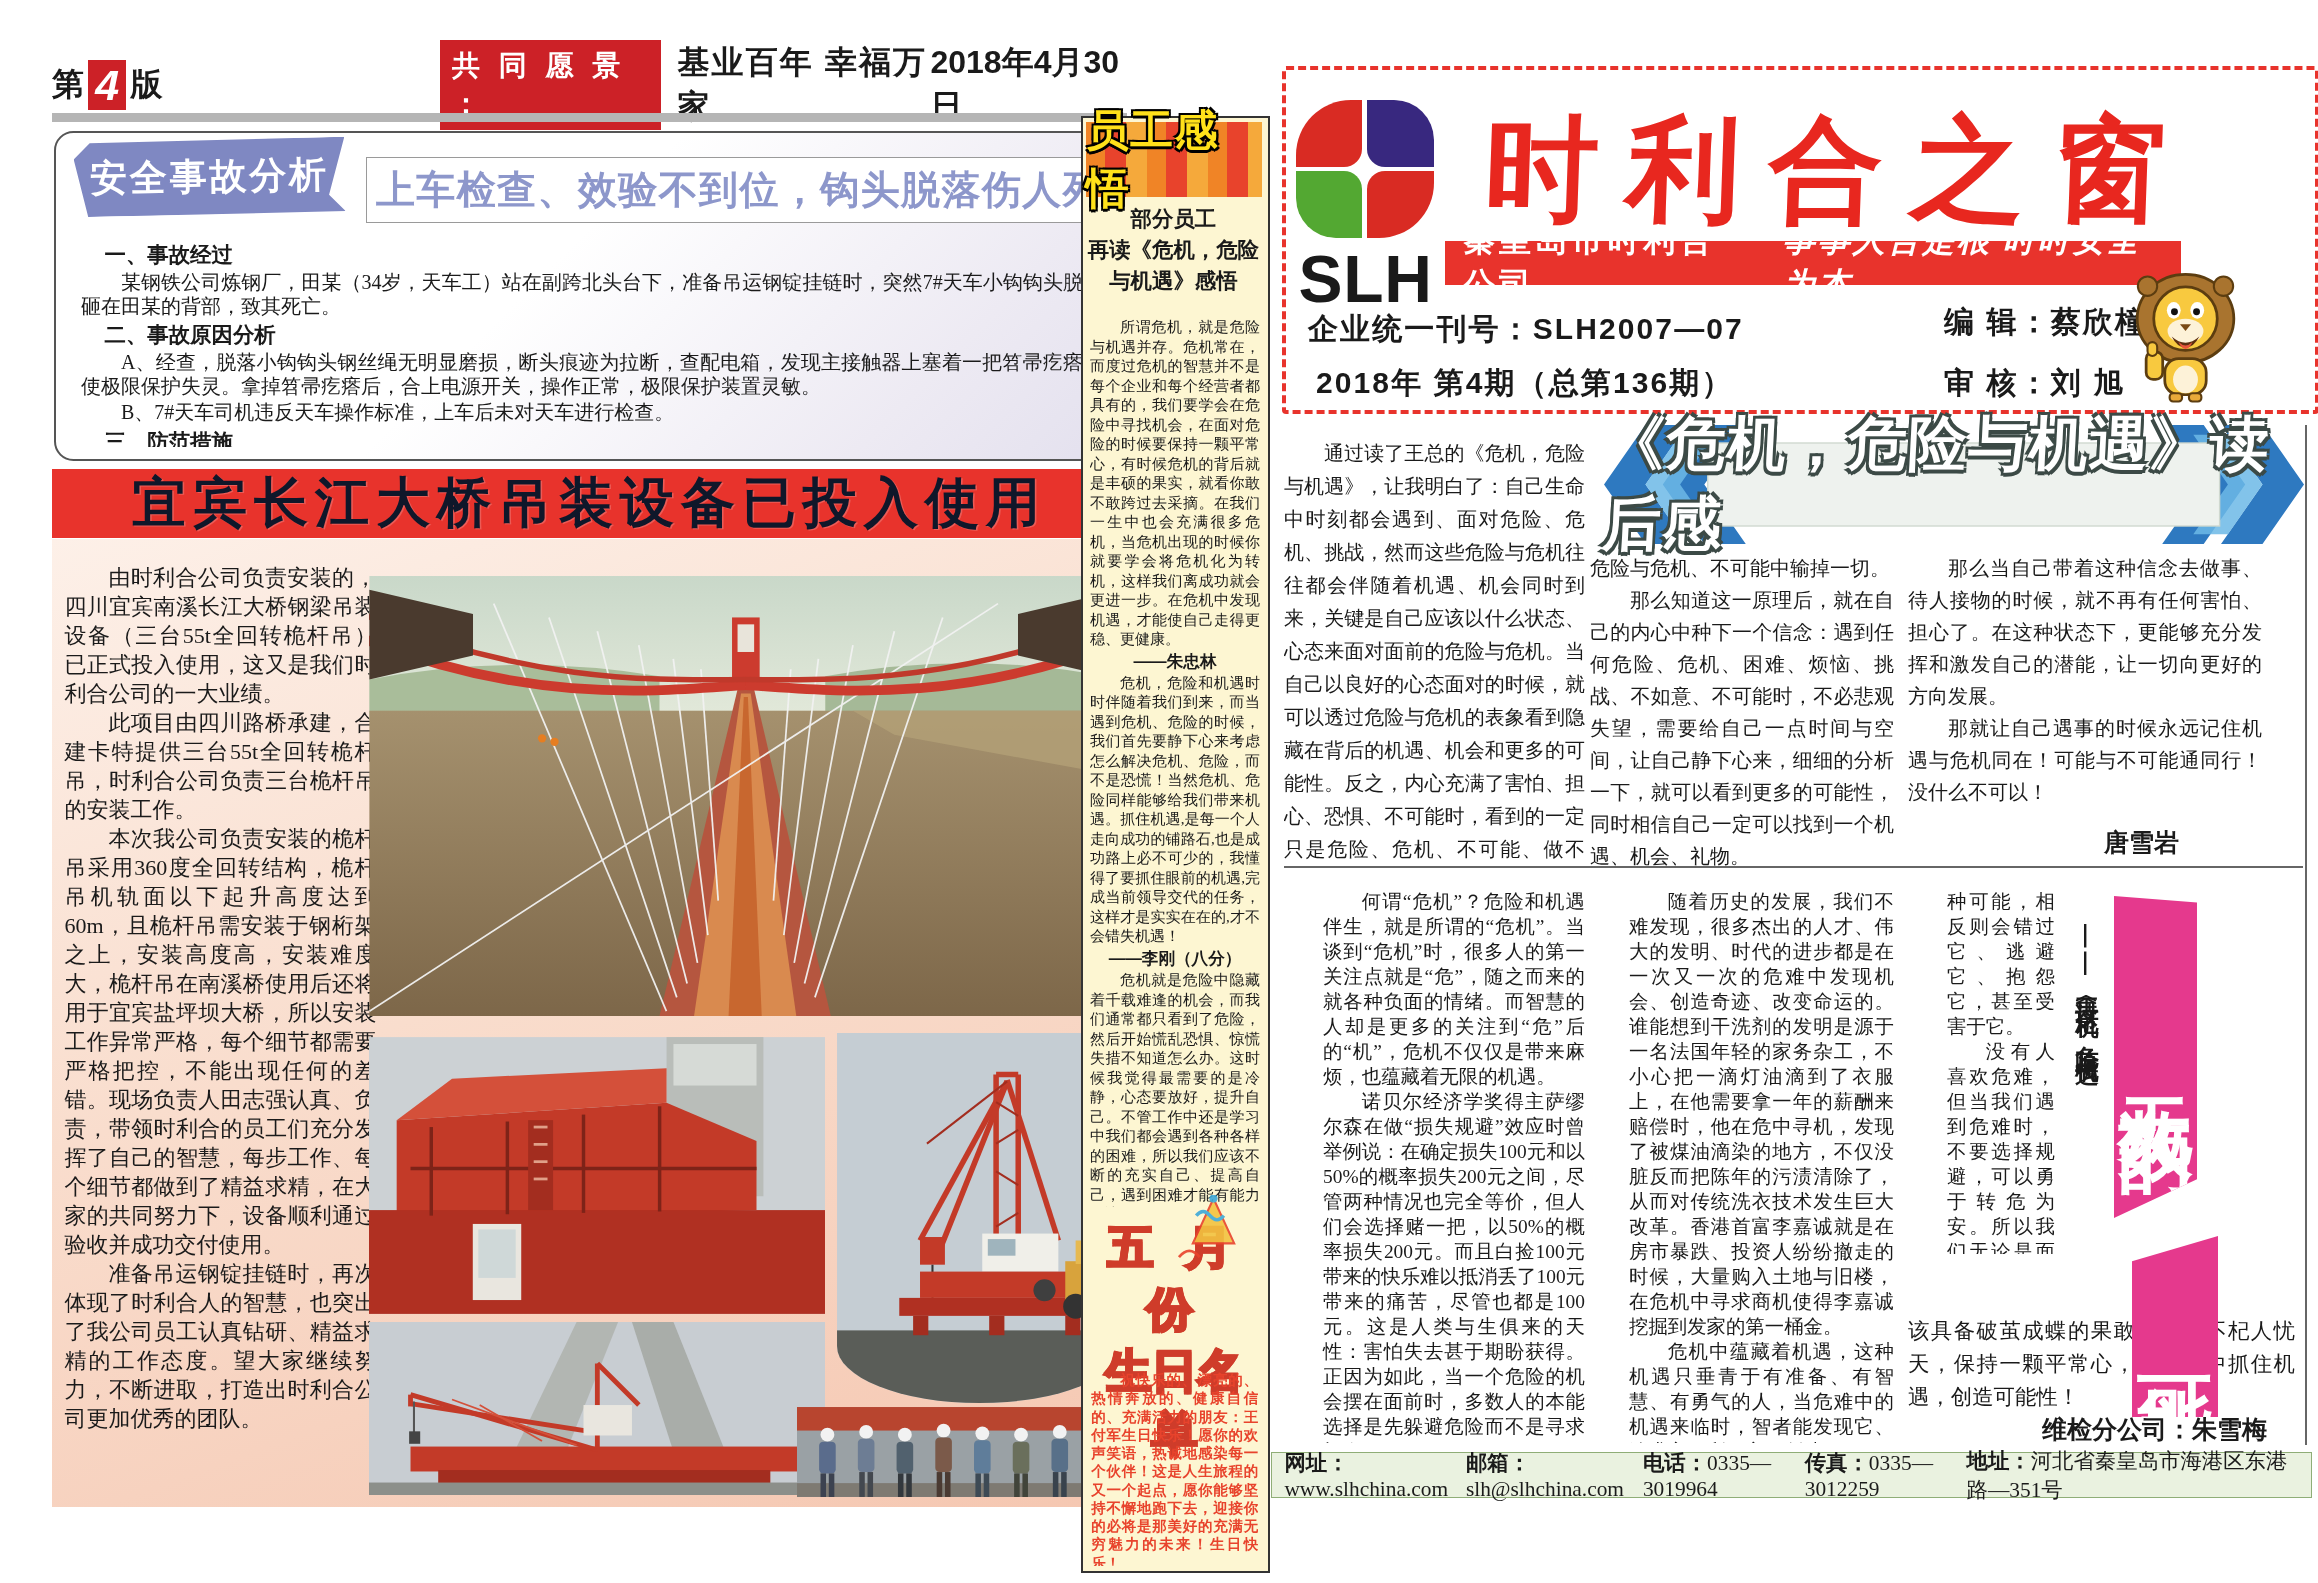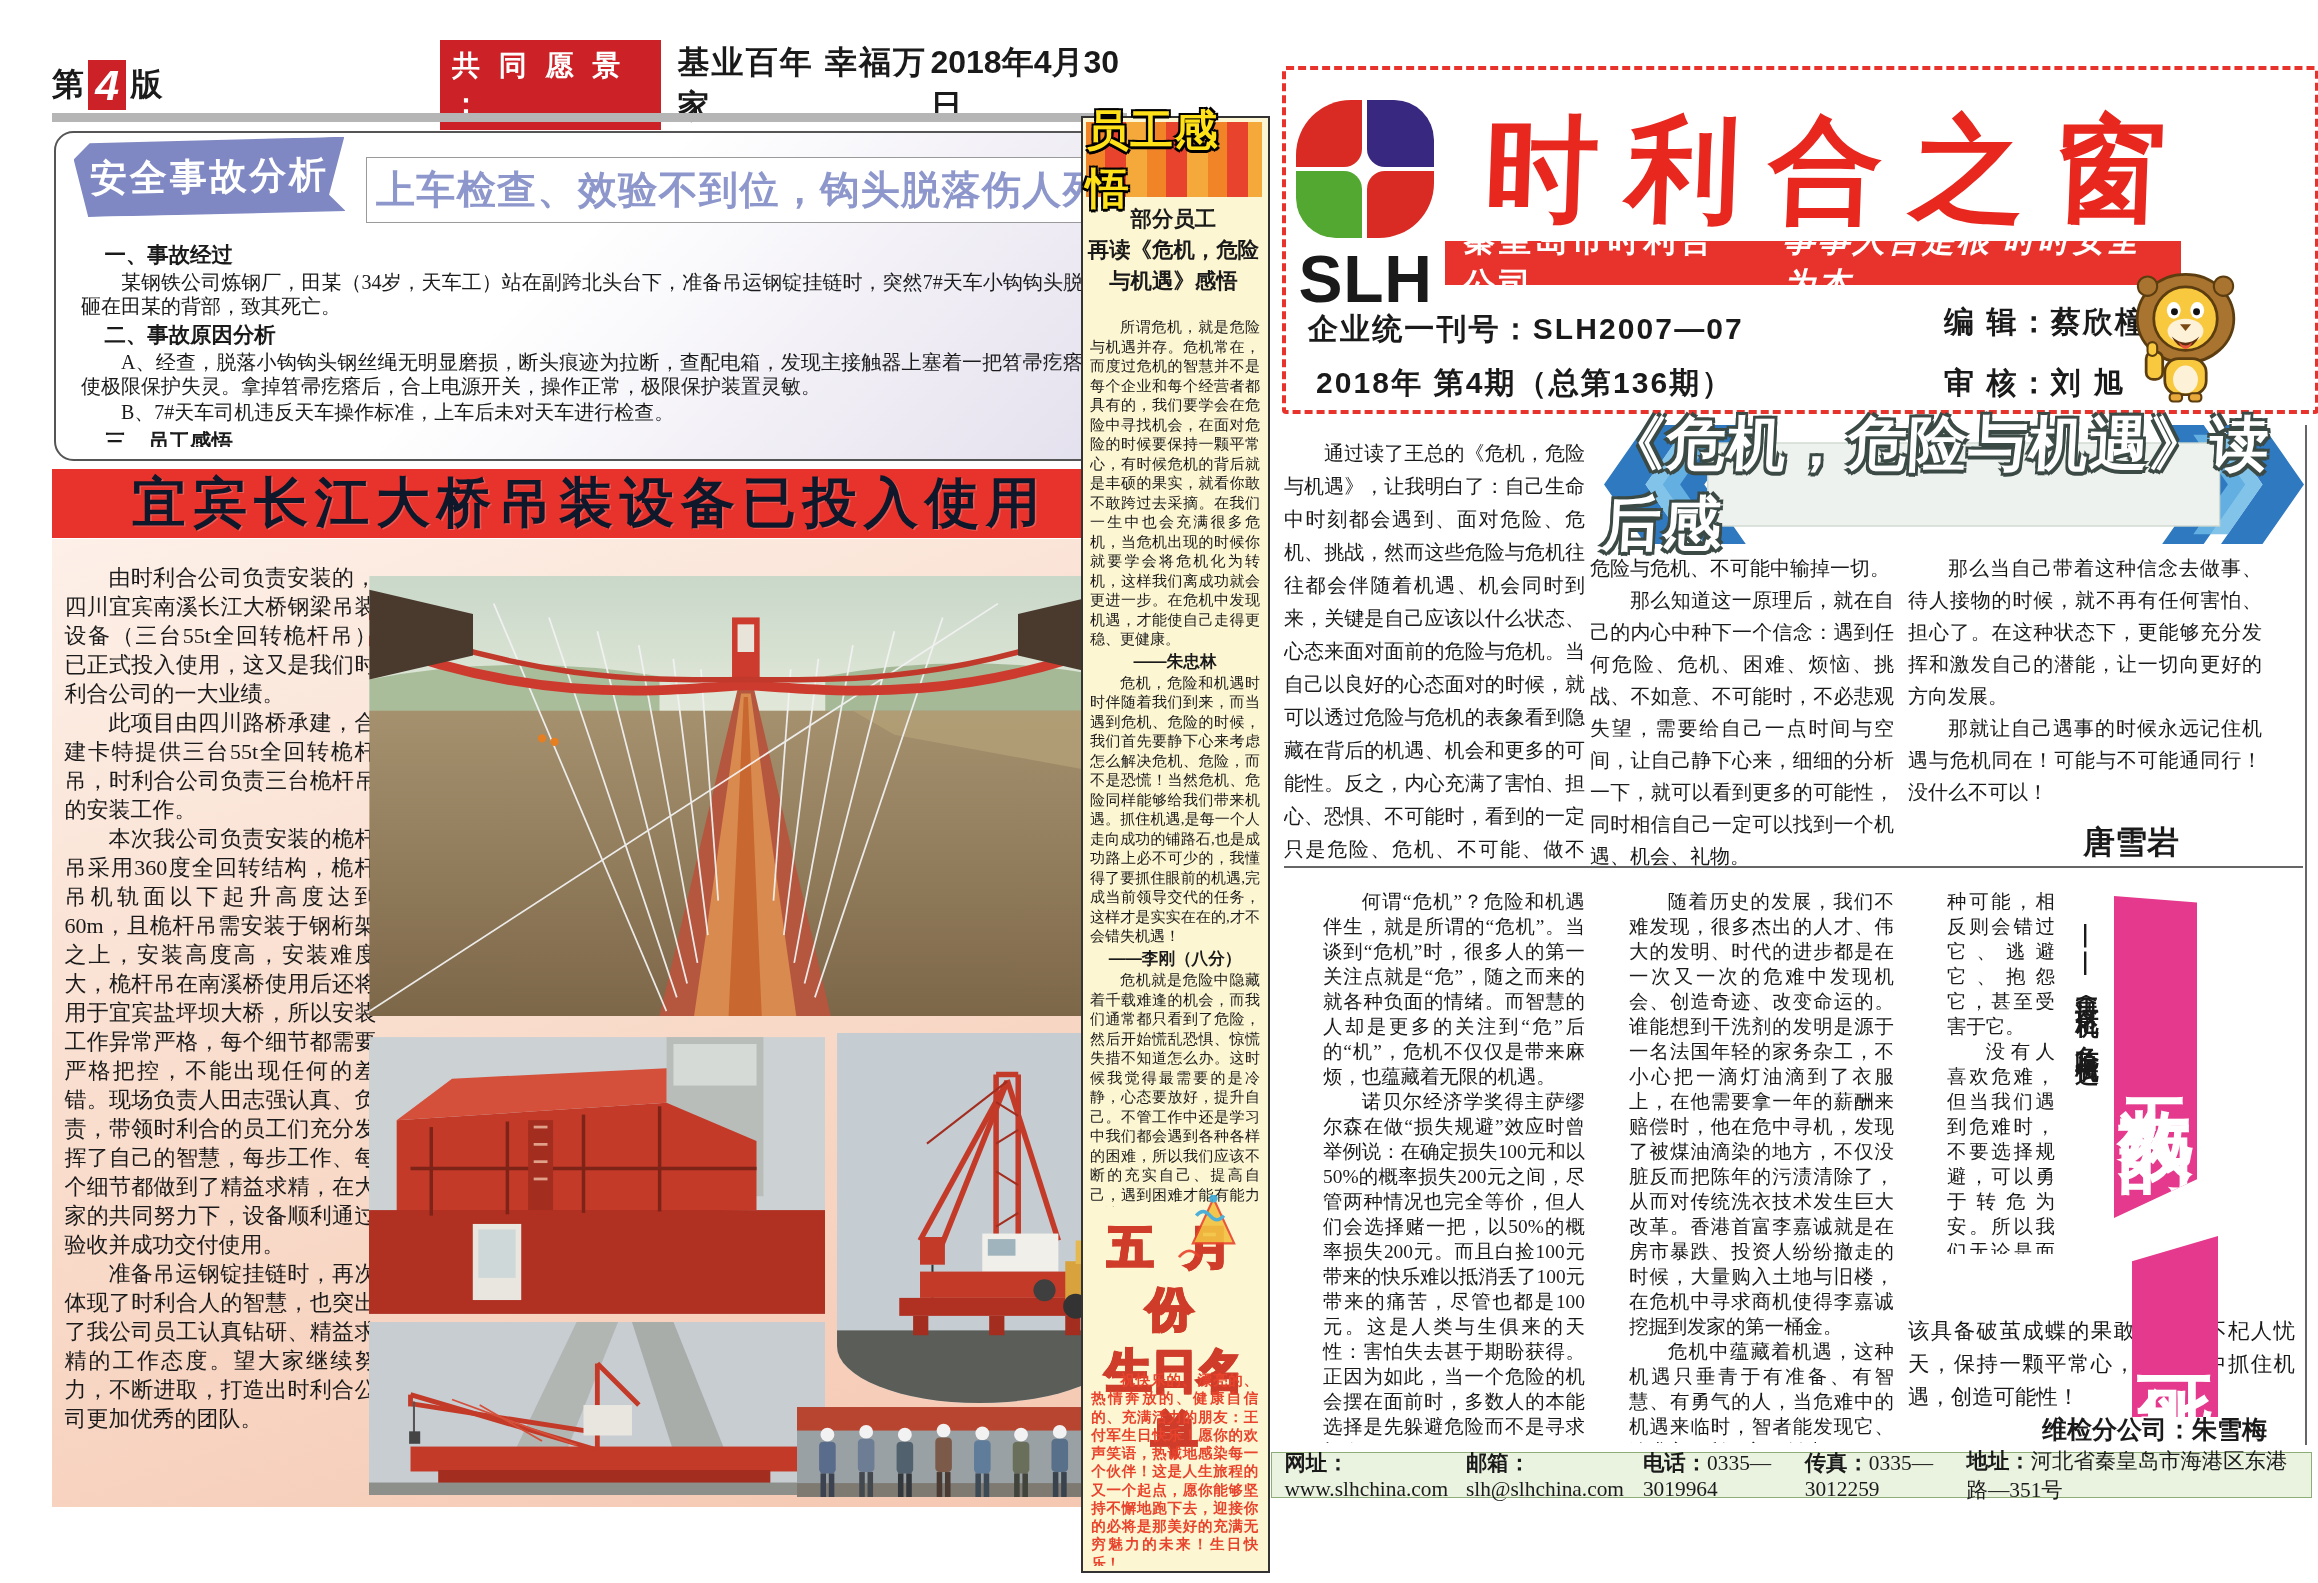--- a/index.html
+++ b/index.html
@@ -107,21 +107,21 @@
   .rvbanner{left:1604px;top:425px;width:700px;height:119px;}
   .rvtext{position:absolute;left:0;top:0;width:100%;height:100%;display:flex;align-items:center;justify-content:center;
           color:#fff;font-weight:700;font-size:59px;letter-spacing:1.4px;transform:skewX(-3deg);
           text-shadow:-2.8px -2.8px 0 #3c4a46,2.8px -2.8px 0 #3c4a46,-2.8px 2.8px 0 #3c4a46,2.8px 2.8px 0 #3c4a46,0 3.5px 0 #3c4a46;}
   .rcol{position:absolute;font-size:20px;text-align:justify;overflow:hidden;}
   .rcol p{text-indent:2em;}
   .rc1{left:1284px;top:437px;width:301px;height:431px;line-height:33px;}
   .rc2{left:1590px;top:552px;width:304px;height:318px;line-height:32px;}
   .rc3{left:1908px;top:552px;width:354px;height:325px;line-height:32px;}
   .noindent{text-indent:0 !important;}
-  .rauthor{text-align:right;font-weight:700;font-size:32px;padding-right:83px;margin-top:18px;
+  .rauthor{text-align:right;font-weight:700;font-size:25px;padding-right:83px;margin-top:18px;
            font-family:"Liberation Sans","DejaVu Sans",sans-serif;}
 
   .hdivider{left:1284px;top:866px;width:1019px;height:2.1px;background:#666;}
   .vrule{left:2305px;top:425px;width:2.1px;height:1020px;background:#666;}
 
   
   .bcol{position:absolute;font-size:19.4px;line-height:25px;text-align:justify;overflow:hidden;}
   .bcol p{text-indent:2em;margin-left:39px;}
   .bc1{left:1284px;top:889px;width:301px;height:554px;}
   .bc2{left:1590px;top:889px;width:304px;height:554px;}
@@ -162,21 +162,21 @@
 
   <div class="abs safetybox">
     <div class="ribbon sans">安全事故分析</div>
     <div class="sheadline sans">上车检查、效验不到位，钩头脱落伤人死</div>
     <div class="sbody">
       <div class="sh">一、事故经过</div>
       <p>某钢铁公司炼钢厂，田某（34岁，天车工）站在副跨北头台下，准备吊运钢锭挂链时，突然7#天车小钩钩头脱落砸在田某的背部，致其死亡。</p>
       <div class="sh">二、事故原因分析</div>
       <p>A、经查，脱落小钩钩头钢丝绳无明显磨损，断头痕迹为拉断，查配电箱，发现主接触器上塞着一把笤帚疙瘩，使极限保护失灵。拿掉笤帚疙瘩后，合上电源开关，操作正常，极限保护装置灵敏。</p>
       <p>B、7#天车司机违反天车操作标准，上车后未对天车进行检查。</p>
-      <div class="sh">三、员工感悟</div>
+      <div class="sh">三、防范措施</div>
 
     </div>
   </div>
 
   <div class="abs maintitle sans">宜宾长江大桥吊装设备已投入使用</div>
   <div class="abs mainart">
     <div class="maintext">
       <p>由时利合公司负责安装的，四川宜宾南溪长江大桥钢梁吊装设备（三台55t全回转桅杆吊）已正式投入使用，这又是我们时利合公司的一大业绩。</p>
       <p>此项目由四川路桥承建，合建卡特提供三台55t全回转桅杆吊，时利合公司负责三台桅杆吊的安装工作。</p>
       <p>本次我公司负责安装的桅杆吊采用360度全回转结构，桅杆吊机轨面以下起升高度达到60m，且桅杆吊需安装于钢桁架之上，安装高度高，安装难度大，桅杆吊在南溪桥使用后还将用于宜宾盐坪坝大桥，所以安装工作异常严格，每个细节都需要严格把控，不能出现任何的差错。现场负责人田志强认真、负责，带领时利合的员工们充分发挥了自己的智慧，每步工作、每个细节都做到了精益求精，在大家的共同努力下，设备顺利通过验收并成功交付使用。</p>

